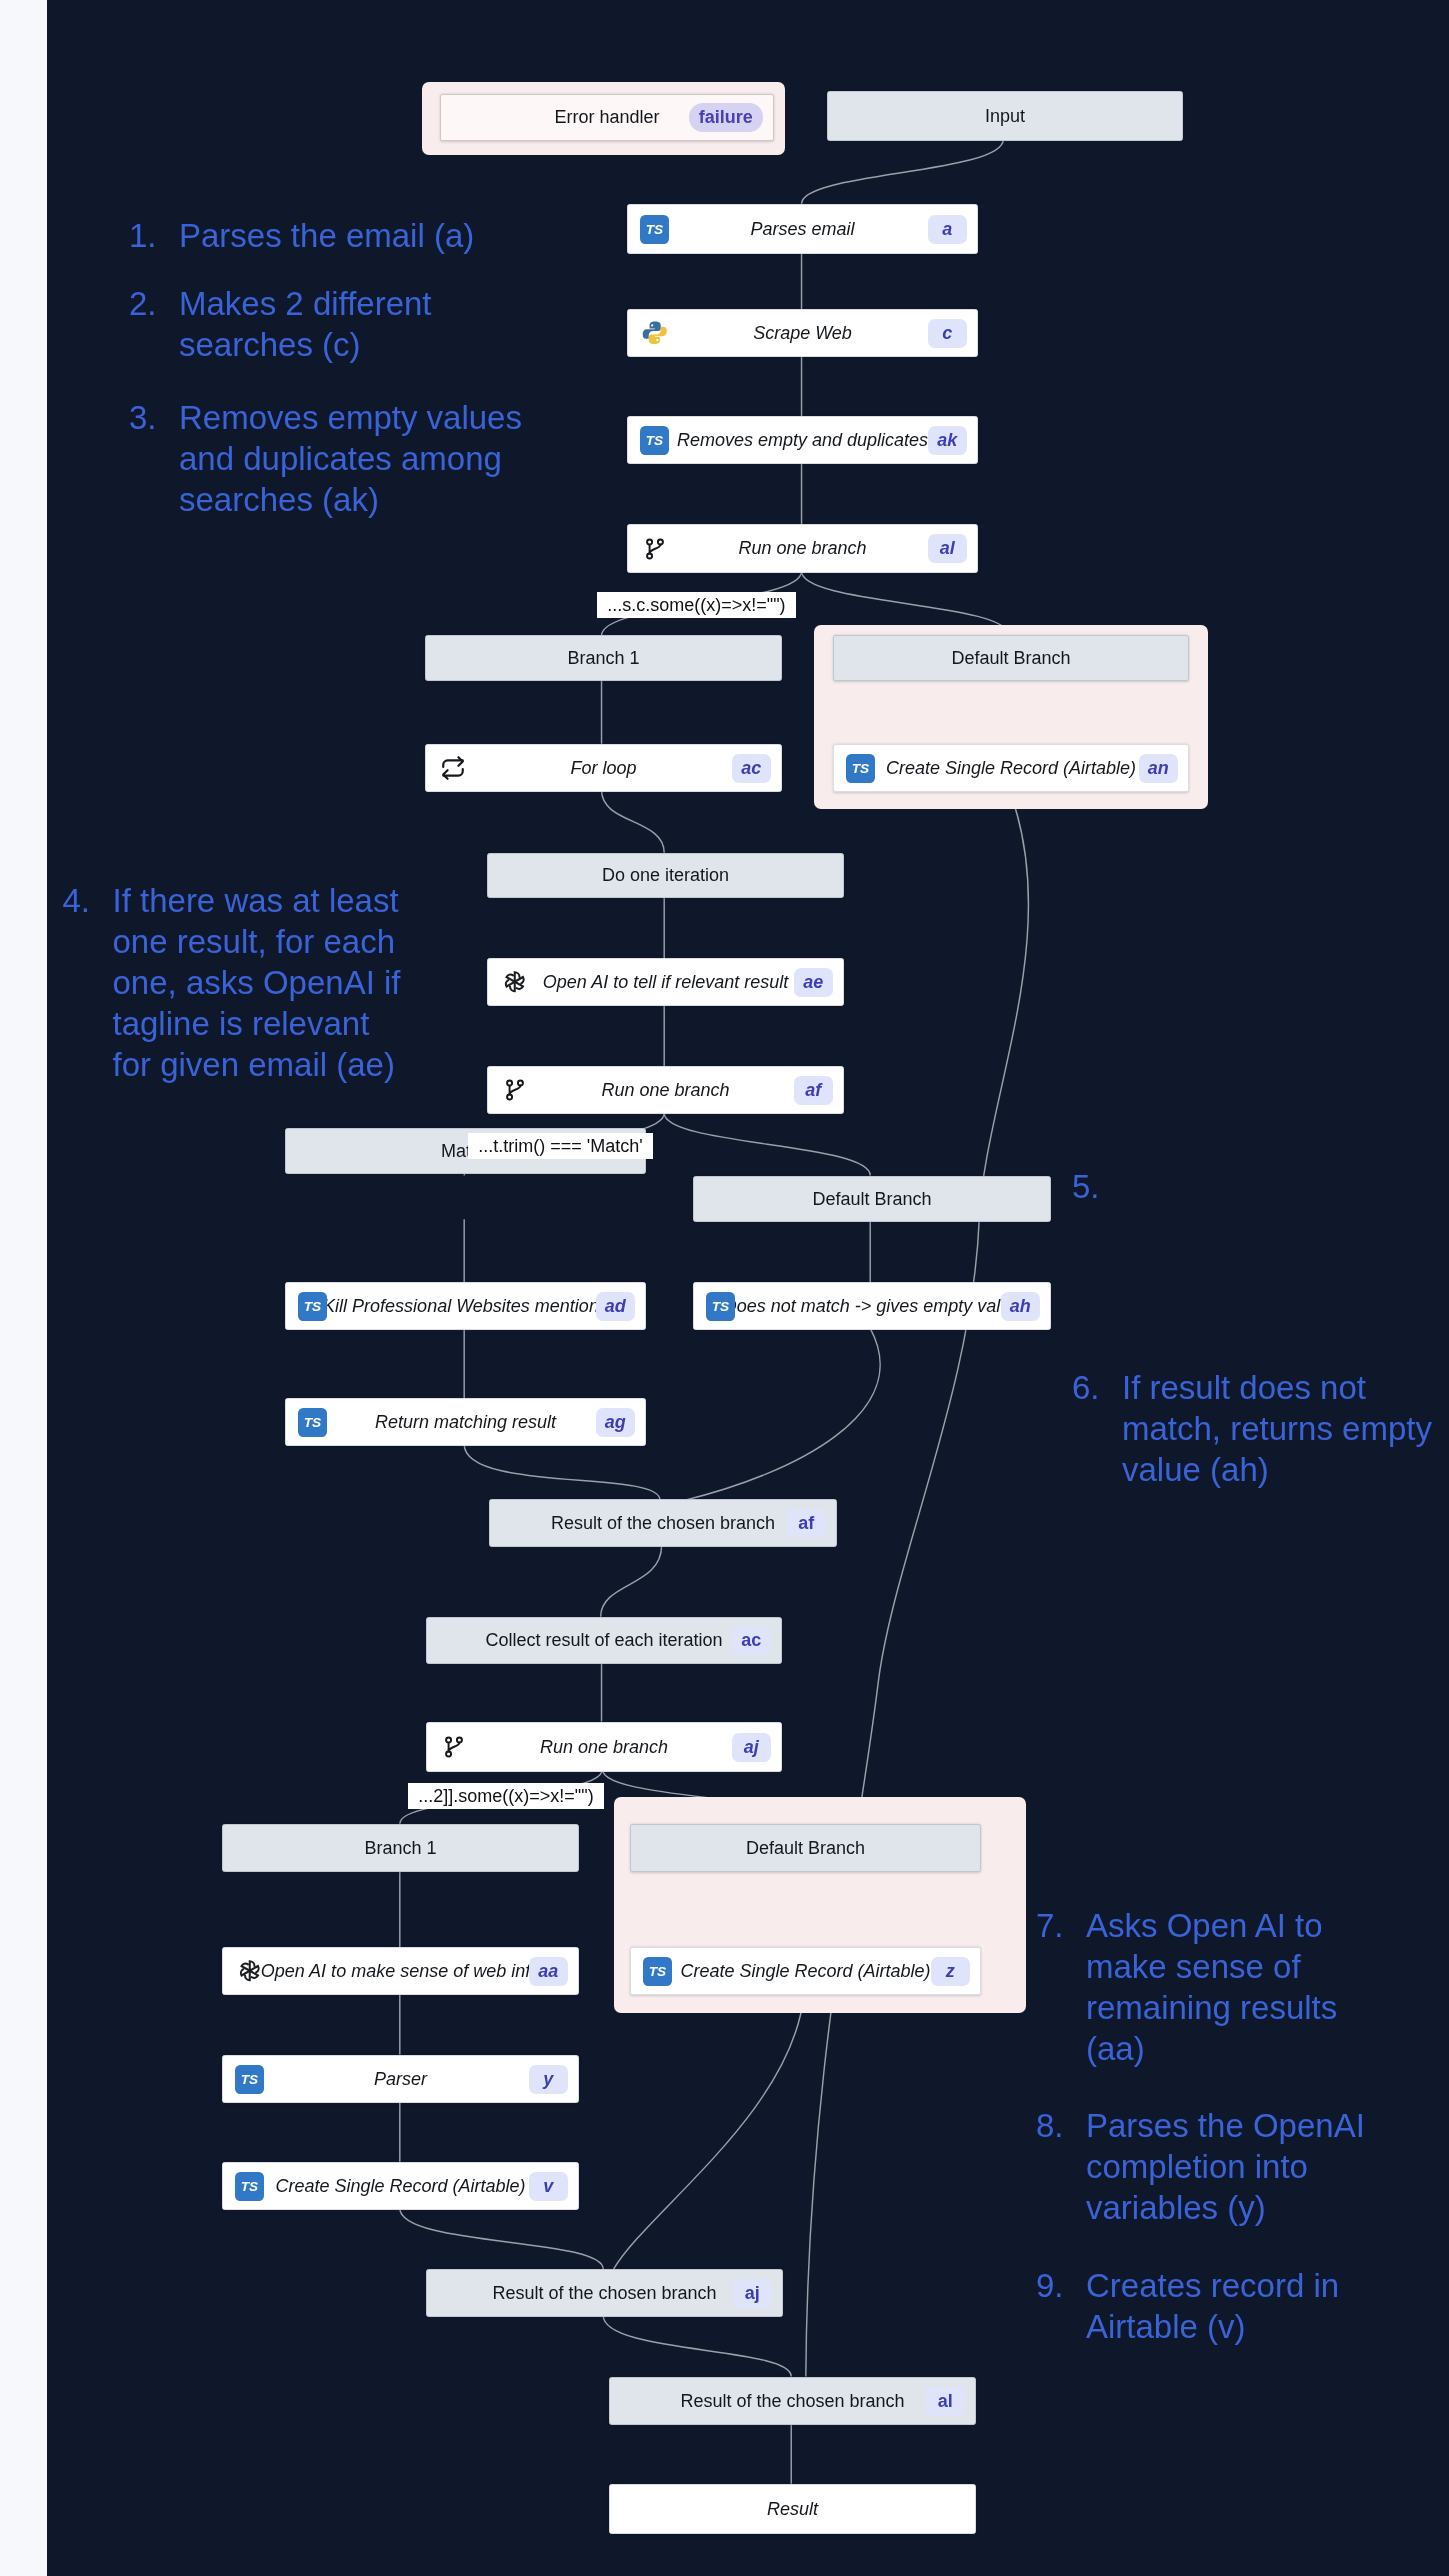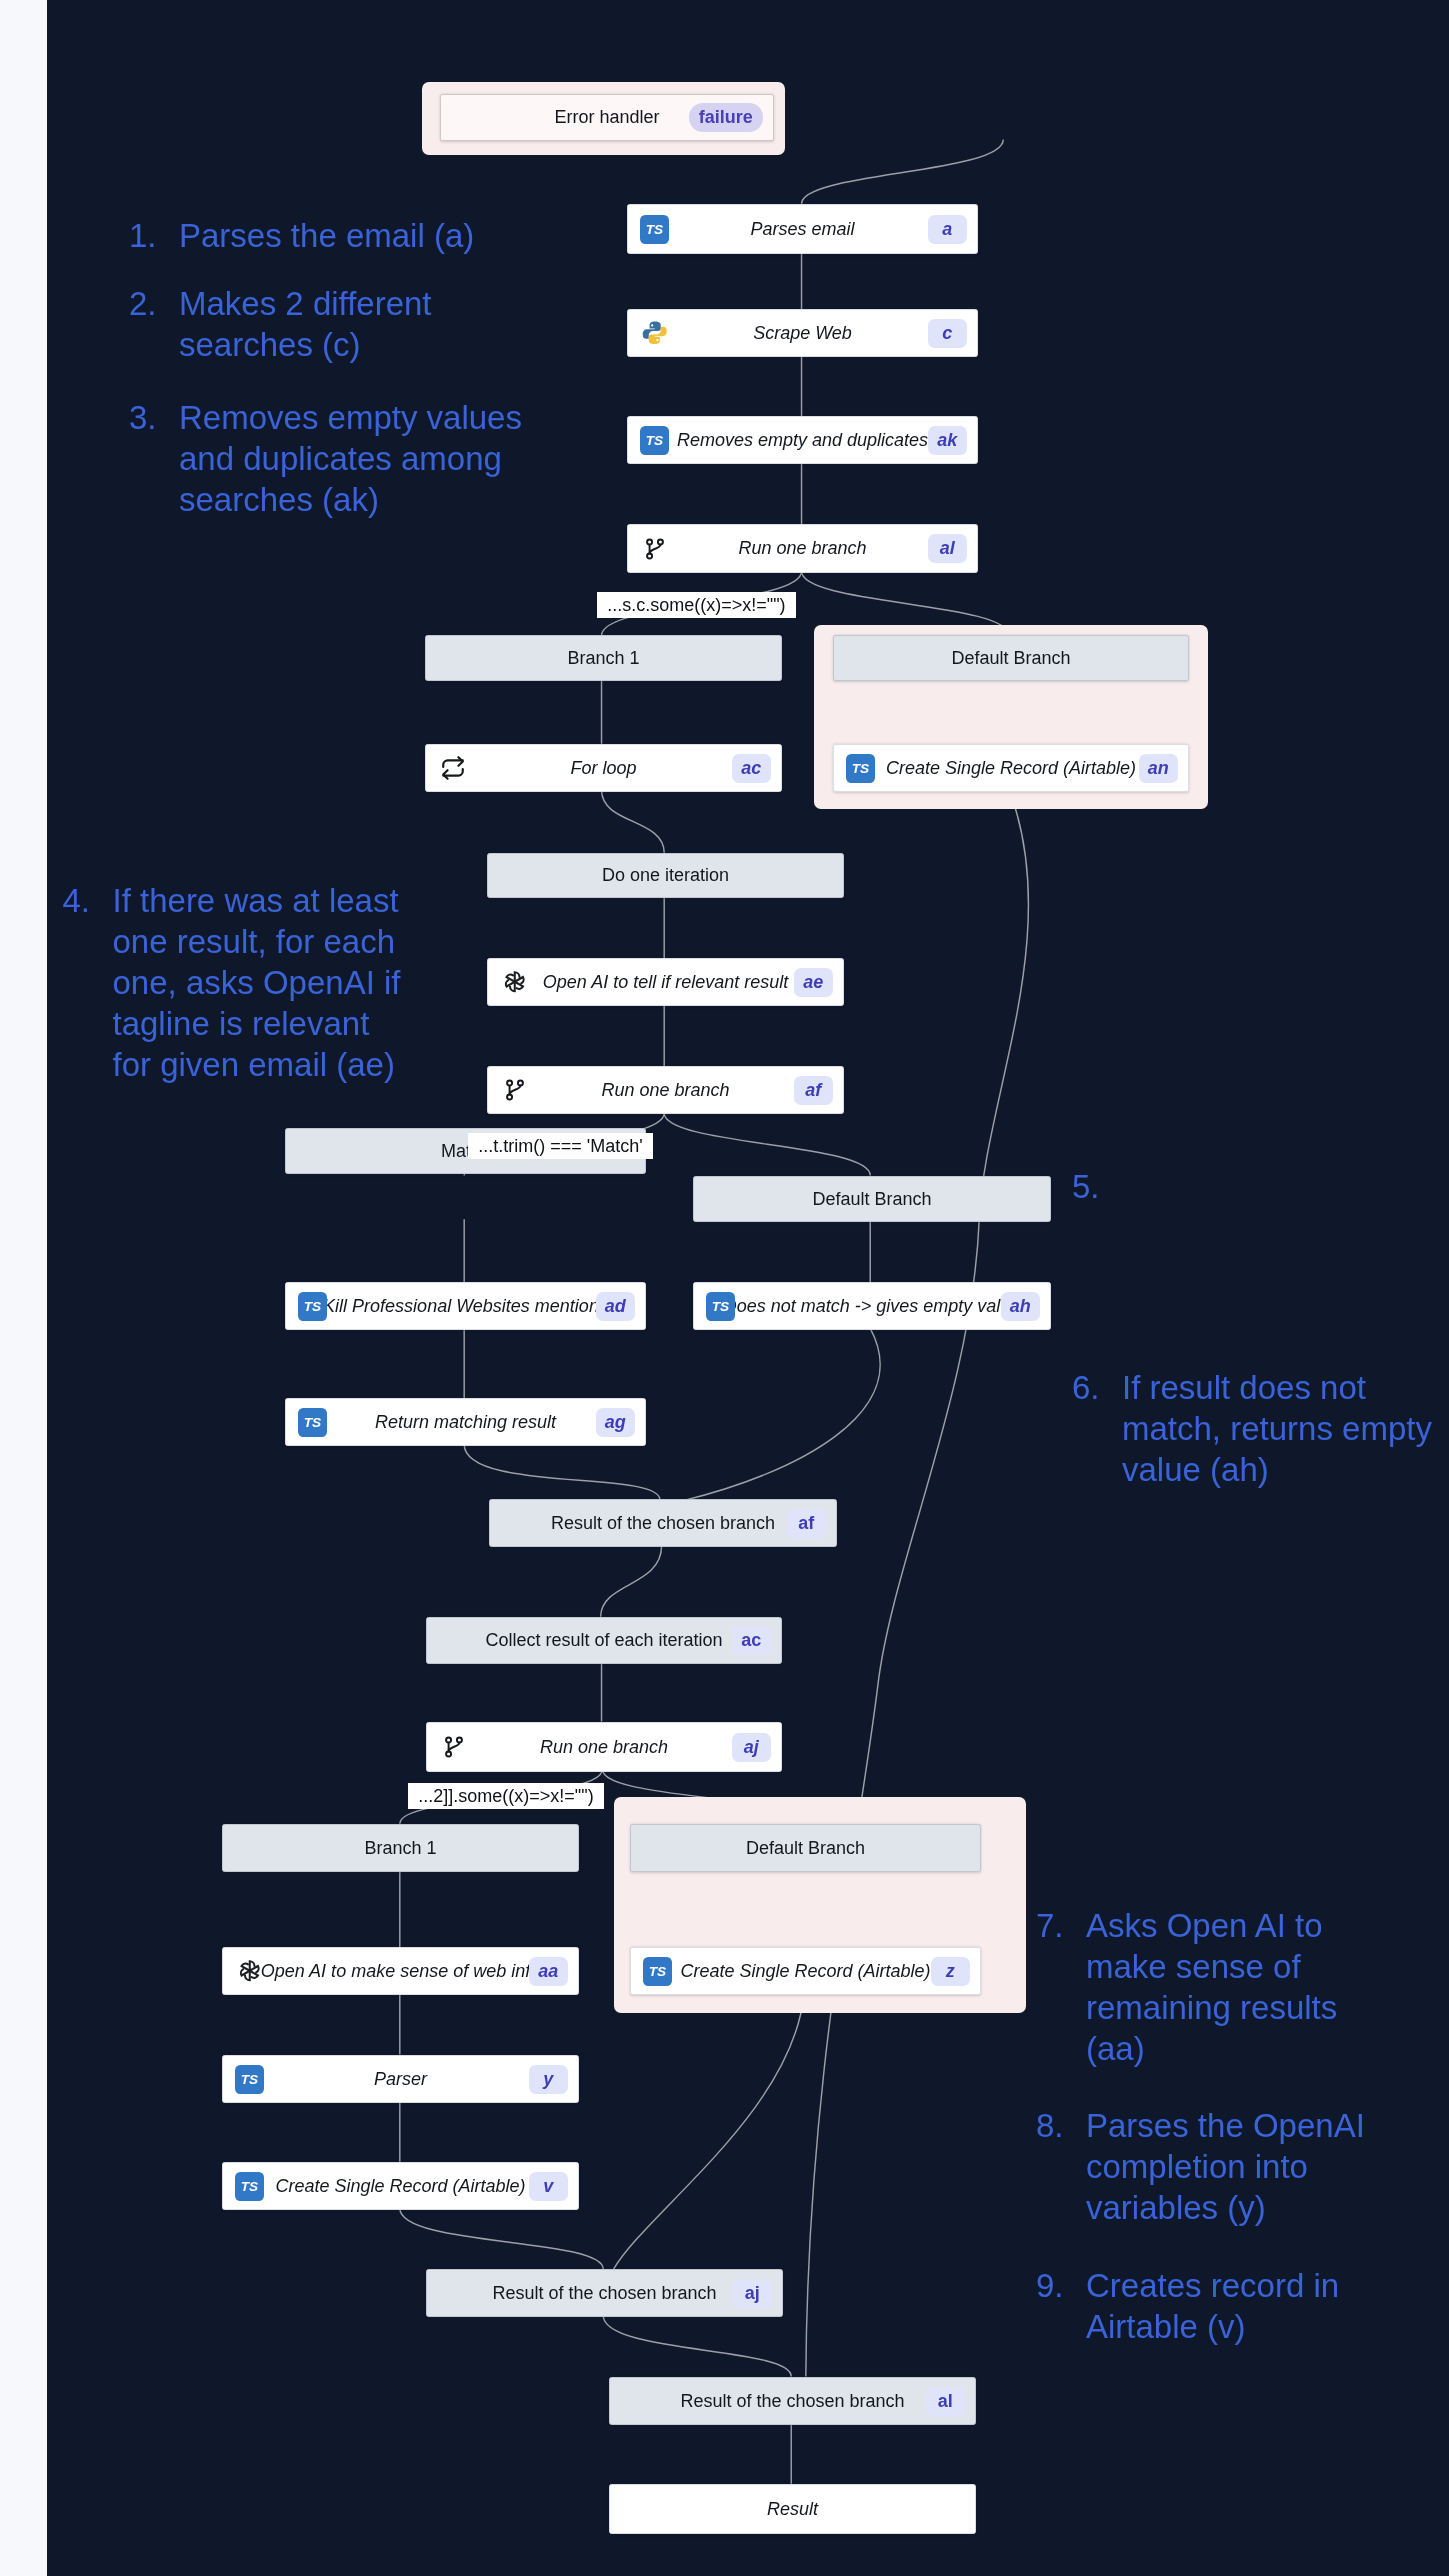--- a/index.html
+++ b/index.html
@@ -67,20 +67,23 @@
 
   <div class="container" style="left:375px;top:82px;width:363px;height:73px"></div>
   <div class="container" style="left:767px;top:625px;width:394px;height:184px"></div>
   <div class="container" style="left:567px;top:1797px;width:412px;height:216px"></div>
 
   <div class="node pinknode" style="left:393px;top:94px;width:332px;height:45px">
     <span class="label">Error handler</span>
     <span class="badge purple">failure</span>
   </div>
 
+  <div class="node gray" style="left:780px;top:91px;width:354px;height:48px">
+    <span class="label">Input</span>
+  </div>
 
   <div class="node white" style="left:580px;top:204px;width:349px;height:48px">
     <span class="icon icon-ts">TS</span>
     <span class="label">Parses email</span>
     <span class="badge">a</span>
   </div>
 
   <div class="node white" style="left:580px;top:309px;width:349px;height:46px">
     <span class="icon">
       <svg width="27.5" height="27.5" viewBox="0 0 32 32">

